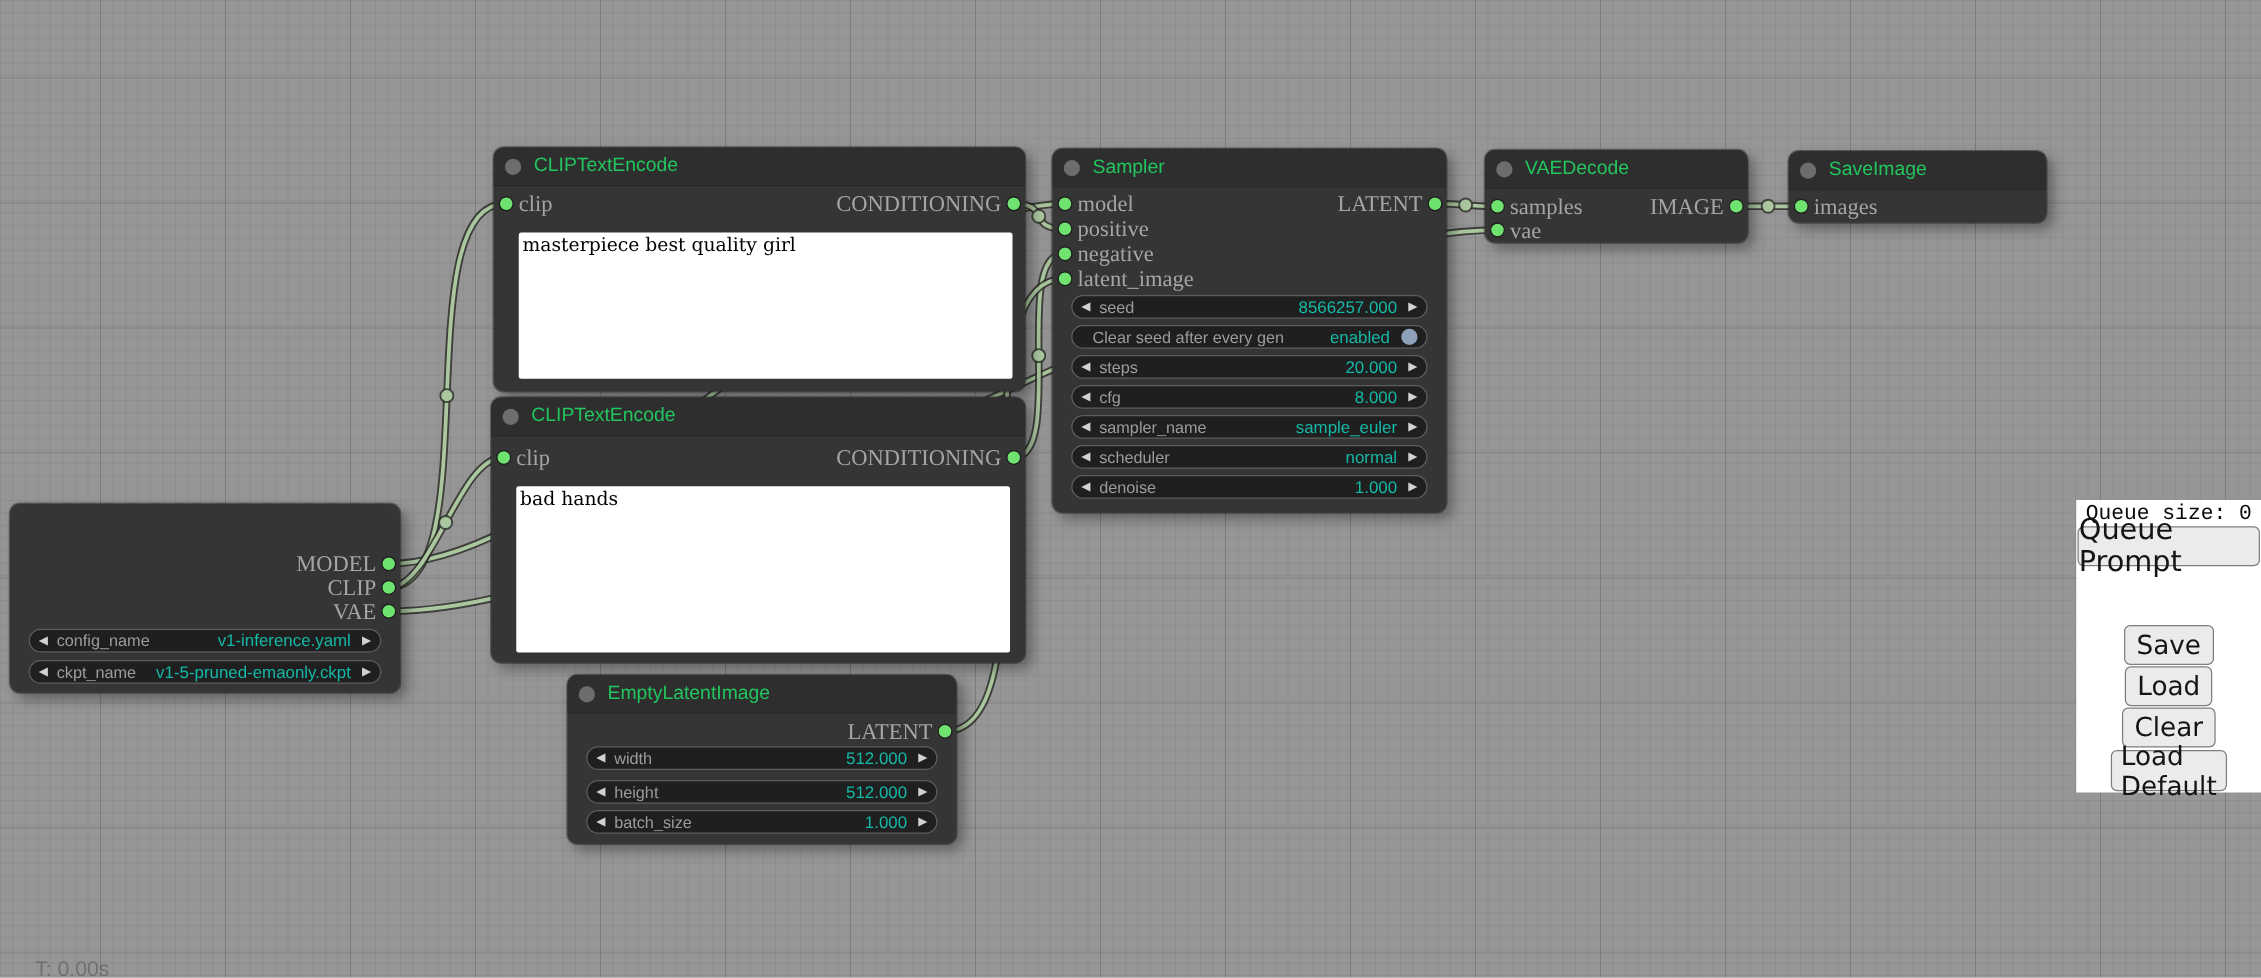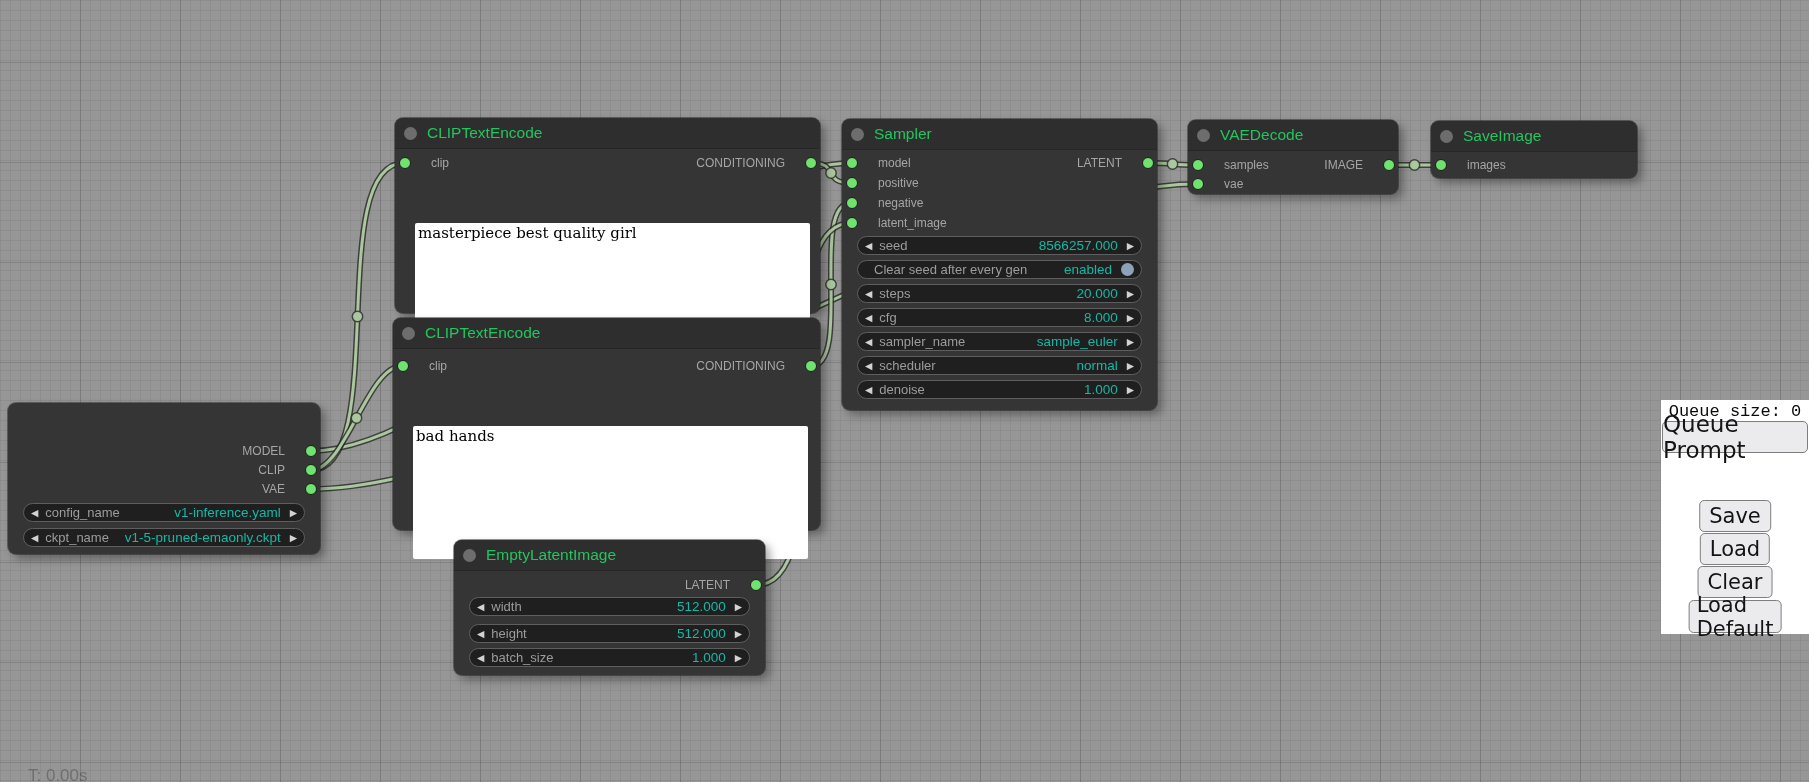--- a/index.html
+++ b/index.html
@@ -30,39 +30,39 @@
     box-shadow:0 0 0 1px rgba(25,25,25,0.45), 5px 5px 10px rgba(0,0,0,0.35);
   }
   .node-title{
     position:absolute;top:0;left:0;right:0;height:30px;
     background:#2e2e2e;border-radius:8px 8px 0 0;
     border-bottom:1px solid #272727;
     display:flex;align-items:center;
     color:#22c55e;font-size:15.5px;
   }
   .title-dot{width:13px;height:13px;border-radius:50%;background:#6d6d6d;margin:0 10px 0 9px;flex:0 0 auto;}
-  .port{position:absolute;height:20px;display:flex;align-items:center;gap:20px;font-size:12px;color:#a5a5a5;white-space:nowrap;}
+  .port{position:absolute;height:20px;display:flex;align-items:center;gap:4px;font-size:18px;color:#a5a5a5;white-space:nowrap;font-family:Liberation Serif, serif;}
   .port.in{left:4px;}
   .port.out{right:3px;}
   .pdot{width:10px;height:10px;border-radius:50%;background:#6fe26f;border:1px solid #1d1d1d;flex:0 0 auto;}
   .widget{
     position:absolute;left:15px;right:15px;height:19px;box-sizing:border-box;
     background:#1f1f1f;border:1px solid #5e5e5e;border-radius:10px;
     display:flex;align-items:center;padding:0 7px;
     font-size:13px;color:#9c9c9c;white-space:nowrap;
   }
   .arrow{color:#d2d2d2;font-size:9.5px;line-height:1;flex:0 0 auto;}
   .wlabel{flex:1;margin-left:7px;overflow:hidden;}
   .wvalue{color:#14b8a6;margin-right:9px;font-size:13.5px;}
   .widget.toggle .wlabel{margin-left:9px;}
   .toggle-knob{width:13px;height:13px;border-radius:50%;background:#8da2b9;flex:0 0 auto;}
   .prompt-text{
     position:absolute;background:#ffffff;border-radius:2px;box-sizing:border-box;
     font-family:"DejaVu Serif",serif;font-size:15px;color:#000;
-    padding:1px 3px;line-height:1.25;overflow:hidden;margin-top:37px;
+    padding:1px 3px;line-height:1.25;overflow:hidden;
   }
   
   .qpanel{position:absolute;left:1661px;top:400px;width:148px;height:234px;background:#ffffff;z-index:3;}
   .qsize{
     position:absolute;top:2px;left:0;right:0;text-align:center;
     font-family:Liberation Mono, monospace;font-size:17px;color:#0a0a0a;
   }
   .qbtn{
     position:absolute;box-sizing:border-box;
     background:#ebebee;border:1px solid #7e7e7e;border-radius:5px;

